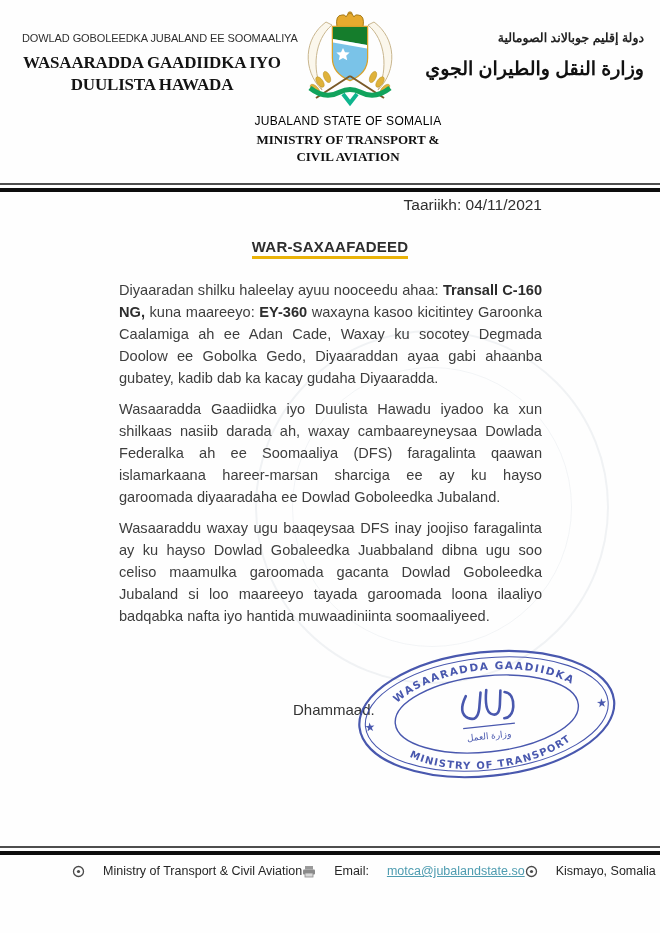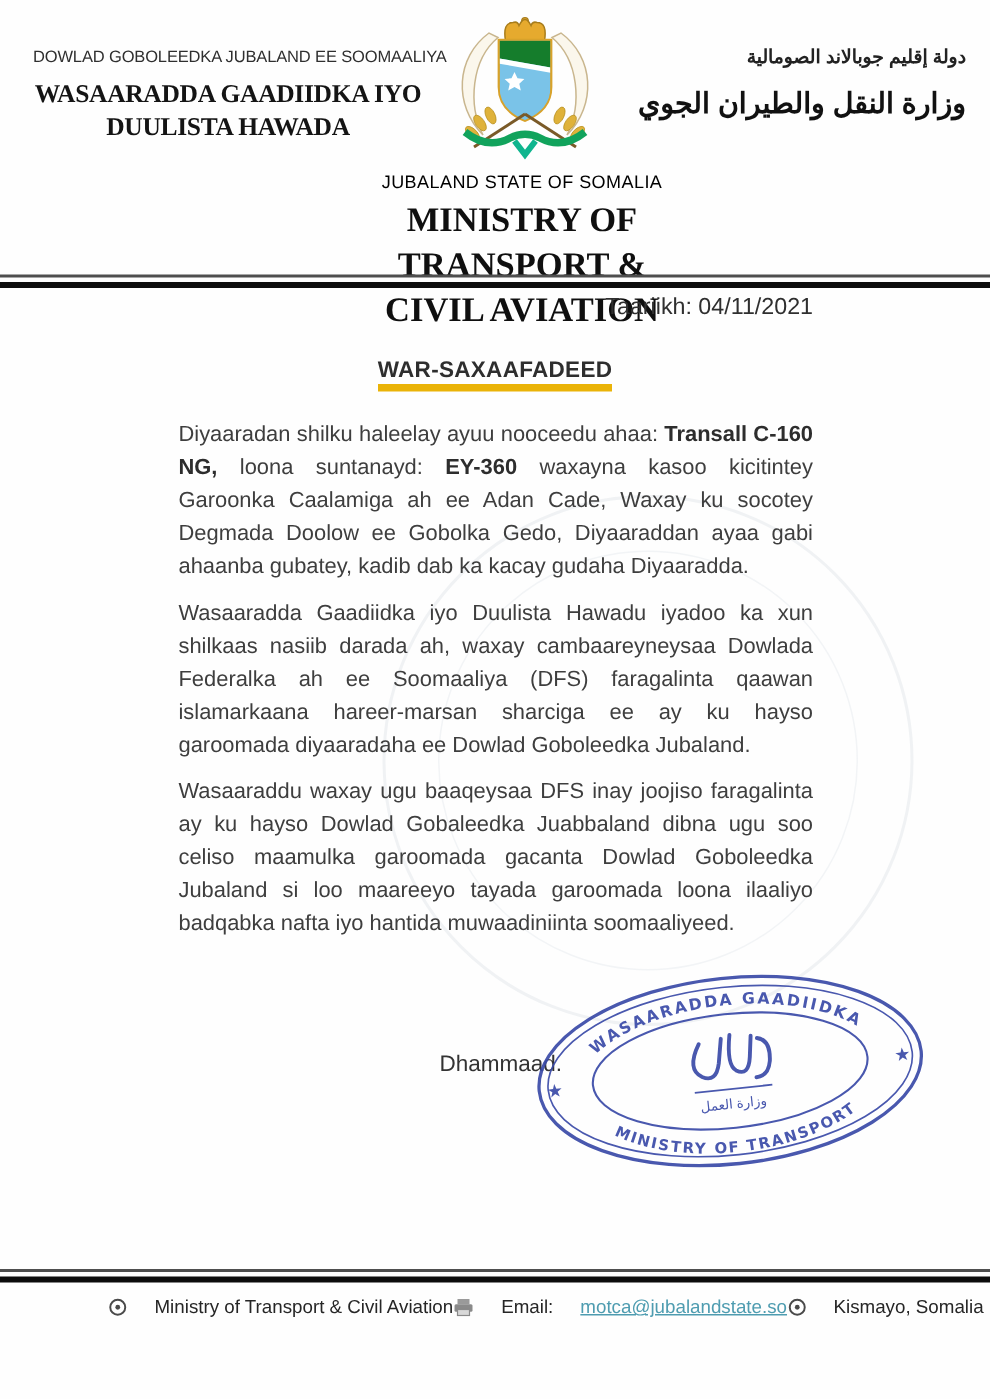--- a/index.html
+++ b/index.html
@@ -11,34 +11,34 @@
   .hdr-left .small{font-size:11px;color:#2f2f2f;letter-spacing:-0.1px;white-space:nowrap;}
   .hdr-left .serif{font-family:"Liberation Serif",serif;font-weight:bold;font-size:17px;
                    color:#141414;line-height:1.32;margin-top:8px;letter-spacing:-0.2px;}
   .hdr-right{position:absolute;right:16px;top:30px;width:230px;text-align:right;direction:rtl;}
   .hdr-right .ar1{font-size:12.5px;font-weight:bold;color:#222;}
   .hdr-right .ar2{font-size:19px;font-weight:bold;color:#111;margin-top:12px;}
   .emblem{position:absolute;left:290px;top:10px;width:120px;height:102px;}
   .state-label{position:absolute;left:238px;top:114px;width:220px;text-align:center;
                font-size:12px;letter-spacing:0.3px;color:#000000;}
   .ministry-en{position:absolute;left:208px;top:132px;width:280px;text-align:center;
-               font-family:"Liberation Serif",serif;font-weight:bold;font-size:23px;
+               font-family:"Liberation Serif",serif;font-weight:bold;font-size:13px;
                line-height:1.3;color:#0f0f0f;}
 
   
   .rule-thin{position:absolute;left:0;width:660px;height:2px;background:#4e4e4e;}
   .rule-thick{position:absolute;left:0;width:660px;height:4px;background:#0d0d0d;}
   .rt1{top:183px;} .rt2{top:188px;}
   .rb1{top:846px;} .rb2{top:851px;}
 
   
   .date-line{position:absolute;top:196px;right:118px;font-size:15.5px;color:#2f2f2f;margin-left:16px;}
   .title-wrap{position:absolute;top:238px;left:0;width:660px;text-align:center;}
   .title-wrap span{font-size:15px;font-weight:600;color:#2e2e2e;letter-spacing:0.2px;
-                   border-bottom:5px solid #eab308;padding-bottom:1px;}
+                   border-bottom:3px solid #eab308;padding-bottom:1px;}
   .body-block{position:absolute;left:119px;top:279px;width:423px;font-size:14.6px;
               line-height:22px;text-align:justify;color:#3e3e3e;}
   .body-block p{margin:0 0 9px 0;}
   .body-block b{font-weight:700;color:#2d2d2d;}
   .closing{position:absolute;left:293px;top:701px;font-size:15px;color:#333;}
 
   
   .watermark{position:absolute;left:255px;top:330px;width:350px;height:350px;border-radius:50%;
              border:2px solid rgba(160,175,190,0.15);pointer-events:none;}
   .watermark .inner{position:absolute;left:35px;top:35px;right:35px;bottom:35px;border-radius:50%;
@@ -124,21 +124,21 @@
       <div class="inner"></div>
     </div>
 
   <div class="date-line">Taariikh: 04/11/2021</div>
 
   <div class="title-wrap">
     <span>WAR-SAXAAFADEED</span>
   </div>
 
   <div class="body-block">
-    <p><span>Diyaaradan shilku haleelay ayuu nooceedu ahaa: </span><b>Transall C-160 NG,</b><span> loona suntanayd: </span><b>EY-360</b><span> waxayna kasoo kicitintey Garoonka Caalamiga ah ee Adan Cade, Waxay ku socotey Degmada Doolow ee Gobolka Gedo, Diyaaraddan ayaa gabi ahaanba gubatey, kadib dab ka kacay gudaha Diyaaradda.</span></p>
+    <p><span>Diyaaradan shilku haleelay ayuu nooceedu ahaa: </span><b>Transall C-160 NG,</b><span> kuna maareeyo: </span><b>EY-360</b><span> waxayna kasoo kicitintey Garoonka Caalamiga ah ee Adan Cade, Waxay ku socotey Degmada Doolow ee Gobolka Gedo, Diyaaraddan ayaa gabi ahaanba gubatey, kadib dab ka kacay gudaha Diyaaradda.</span></p>
     <p>Wasaaradda Gaadiidka iyo Duulista Hawadu iyadoo ka xun shilkaas nasiib darada ah, waxay cambaareyneysaa Dowlada Federalka ah ee Soomaaliya (DFS) faragalinta qaawan islamarkaana hareer-marsan sharciga ee ay ku hayso garoomada diyaaradaha ee Dowlad Goboleedka Jubaland.</p>
     <p>Wasaaraddu waxay ugu baaqeysaa DFS inay joojiso faragalinta ay ku hayso Dowlad Gobaleedka Juabbaland dibna ugu soo celiso maamulka garoomada gacanta Dowlad Goboleedka Jubaland si loo maareeyo tayada garoomada loona ilaaliyo badqabka nafta iyo hantida muwaadiniinta soomaaliyeed.</p>
   </div>
 
   <div class="closing">Dhammaad.</div>
 
   <div class="stamp">
     <svg viewBox="0 0 270 140" width="270" height="140">
       <defs>
         <path id="stTop" d="M 30,76 A 105,52 0 1 1 240,76"></path>

